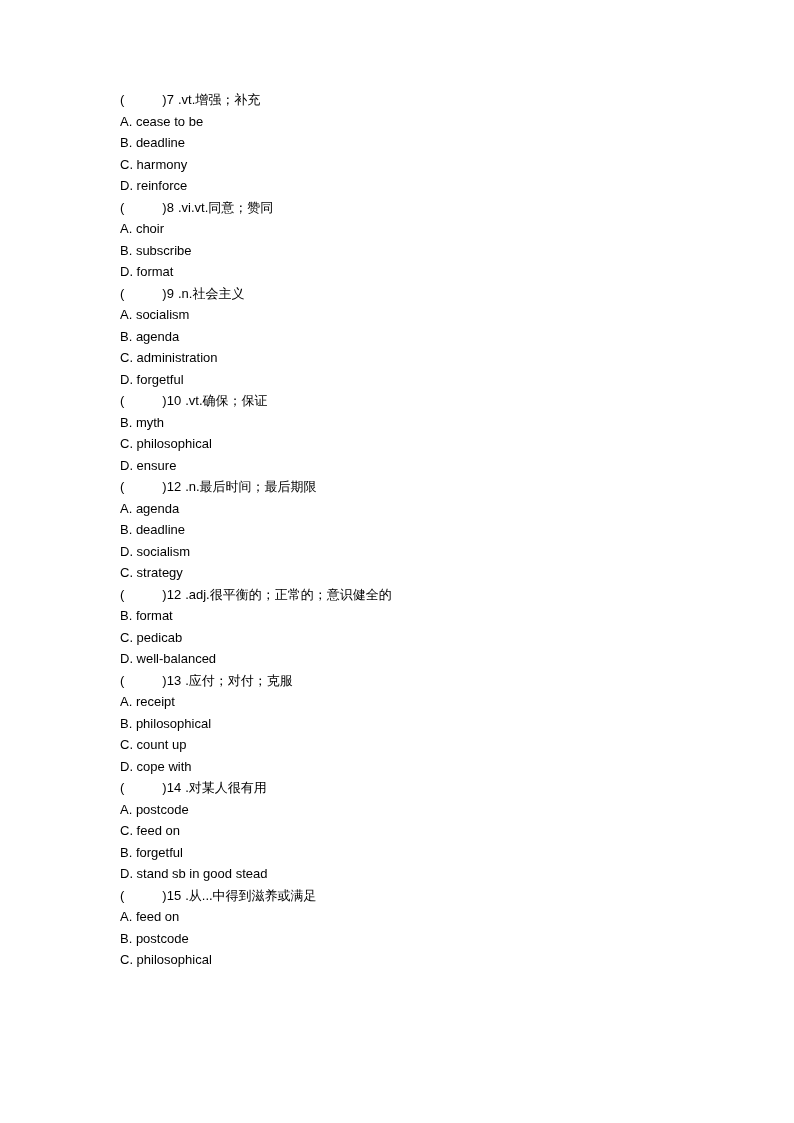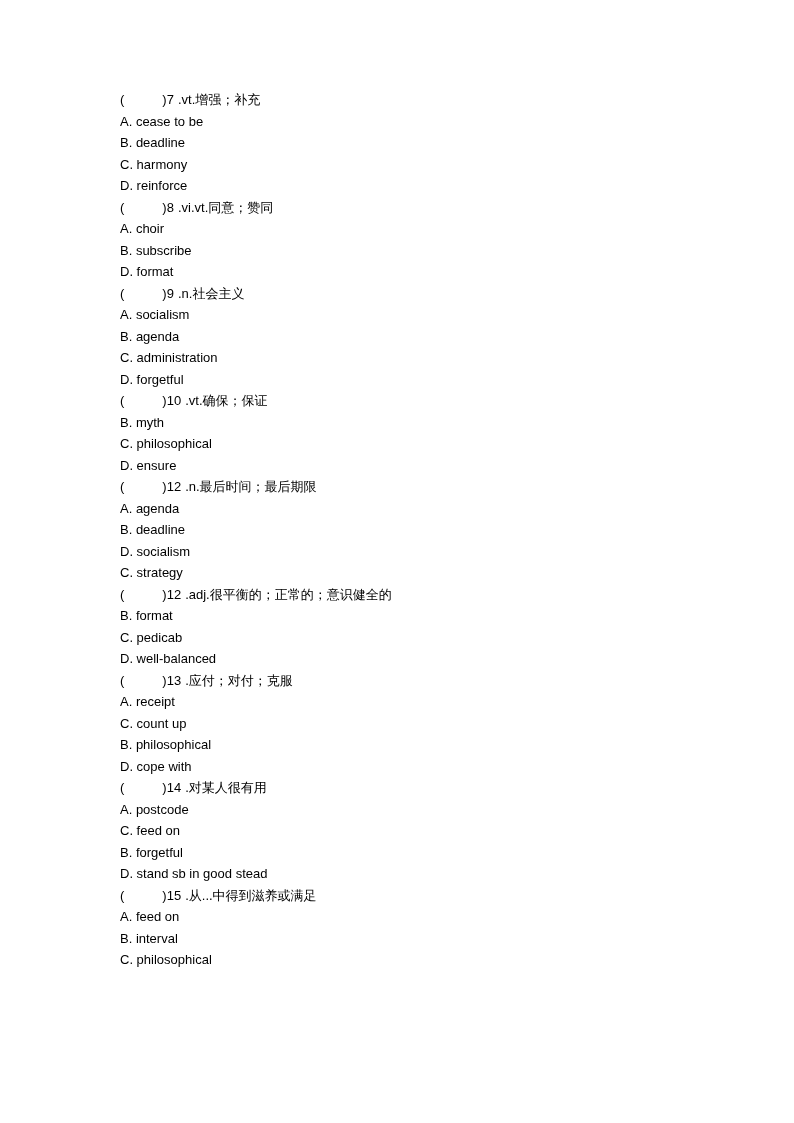--- a/index.html
+++ b/index.html
@@ -115,22 +115,22 @@
       <div class="option">D. well-balanced</div>
     </div>
     <div class="question">
       <div class="q-line">
         <span class="paren-open">(</span>
         <span class="paren-close">)</span>
         <span>13</span>
         <span class="q-text">.应付；对付；克服</span>
       </div>
       <div class="option">A. receipt</div>
+      <div class="option">B. philosophical</div>
       <div class="option">C. count up</div>
-      <div class="option">B. philosophical</div>
       <div class="option">D. cope with</div>
     </div>
     <div class="question">
       <div class="q-line">
         <span class="paren-open">(</span>
         <span class="paren-close">)</span>
         <span>14</span>
         <span class="q-text">.对某人很有用</span>
       </div>
       <div class="option">A. postcode</div>
@@ -139,16 +139,16 @@
       <div class="option">D. stand sb in good stead</div>
     </div>
     <div class="question">
       <div class="q-line">
         <span class="paren-open">(</span>
         <span class="paren-close">)</span>
         <span>15</span>
         <span class="q-text">.从...中得到滋养或满足</span>
       </div>
       <div class="option">A. feed on</div>
-      <div class="option">B. interval</div>
+      <div class="option">B. postcode</div>
       <div class="option">C. philosophical</div>
     </div>
   </div>
 
 </body></html>

